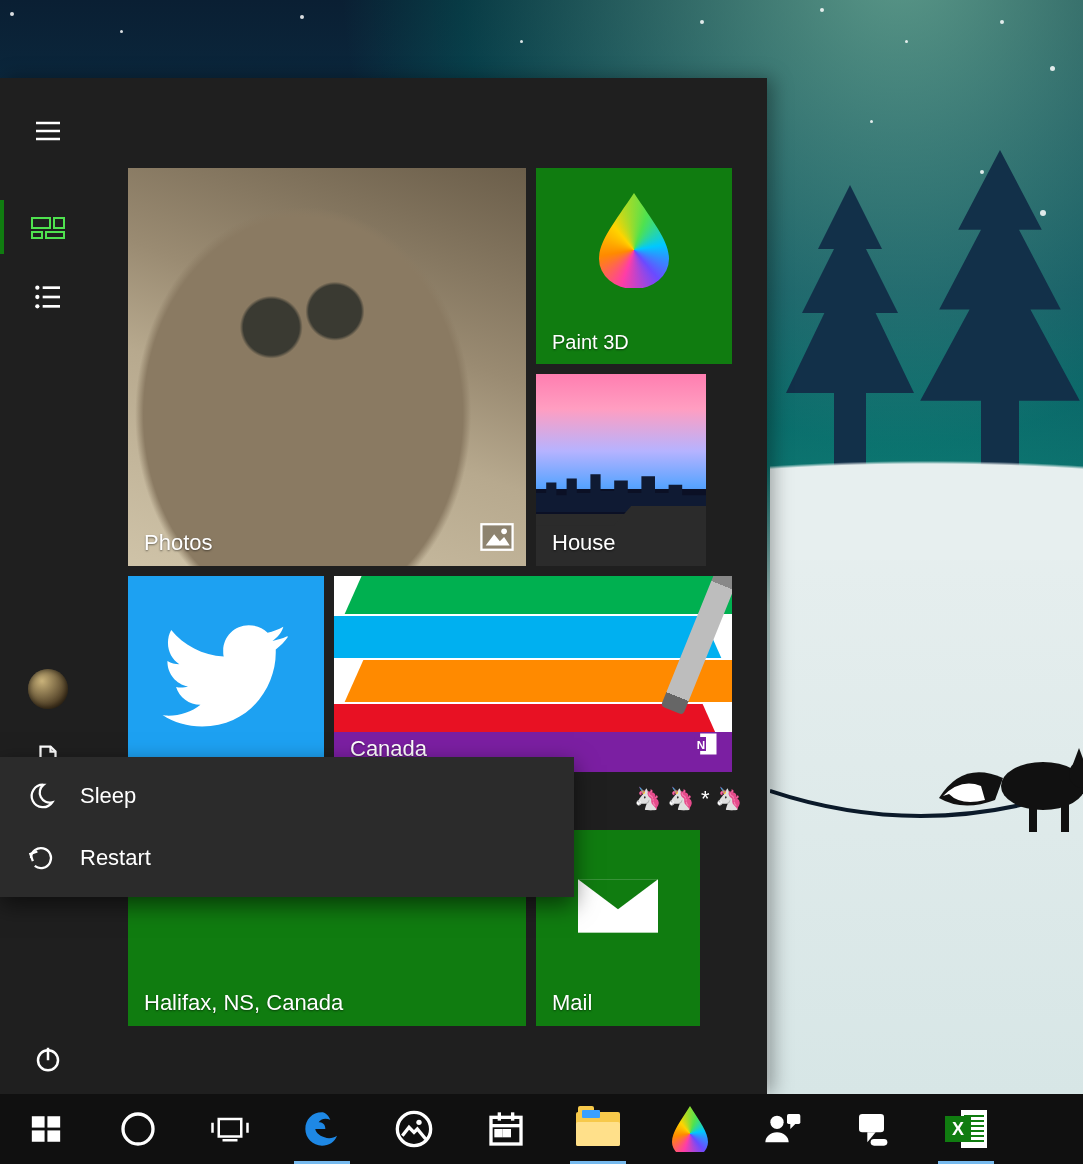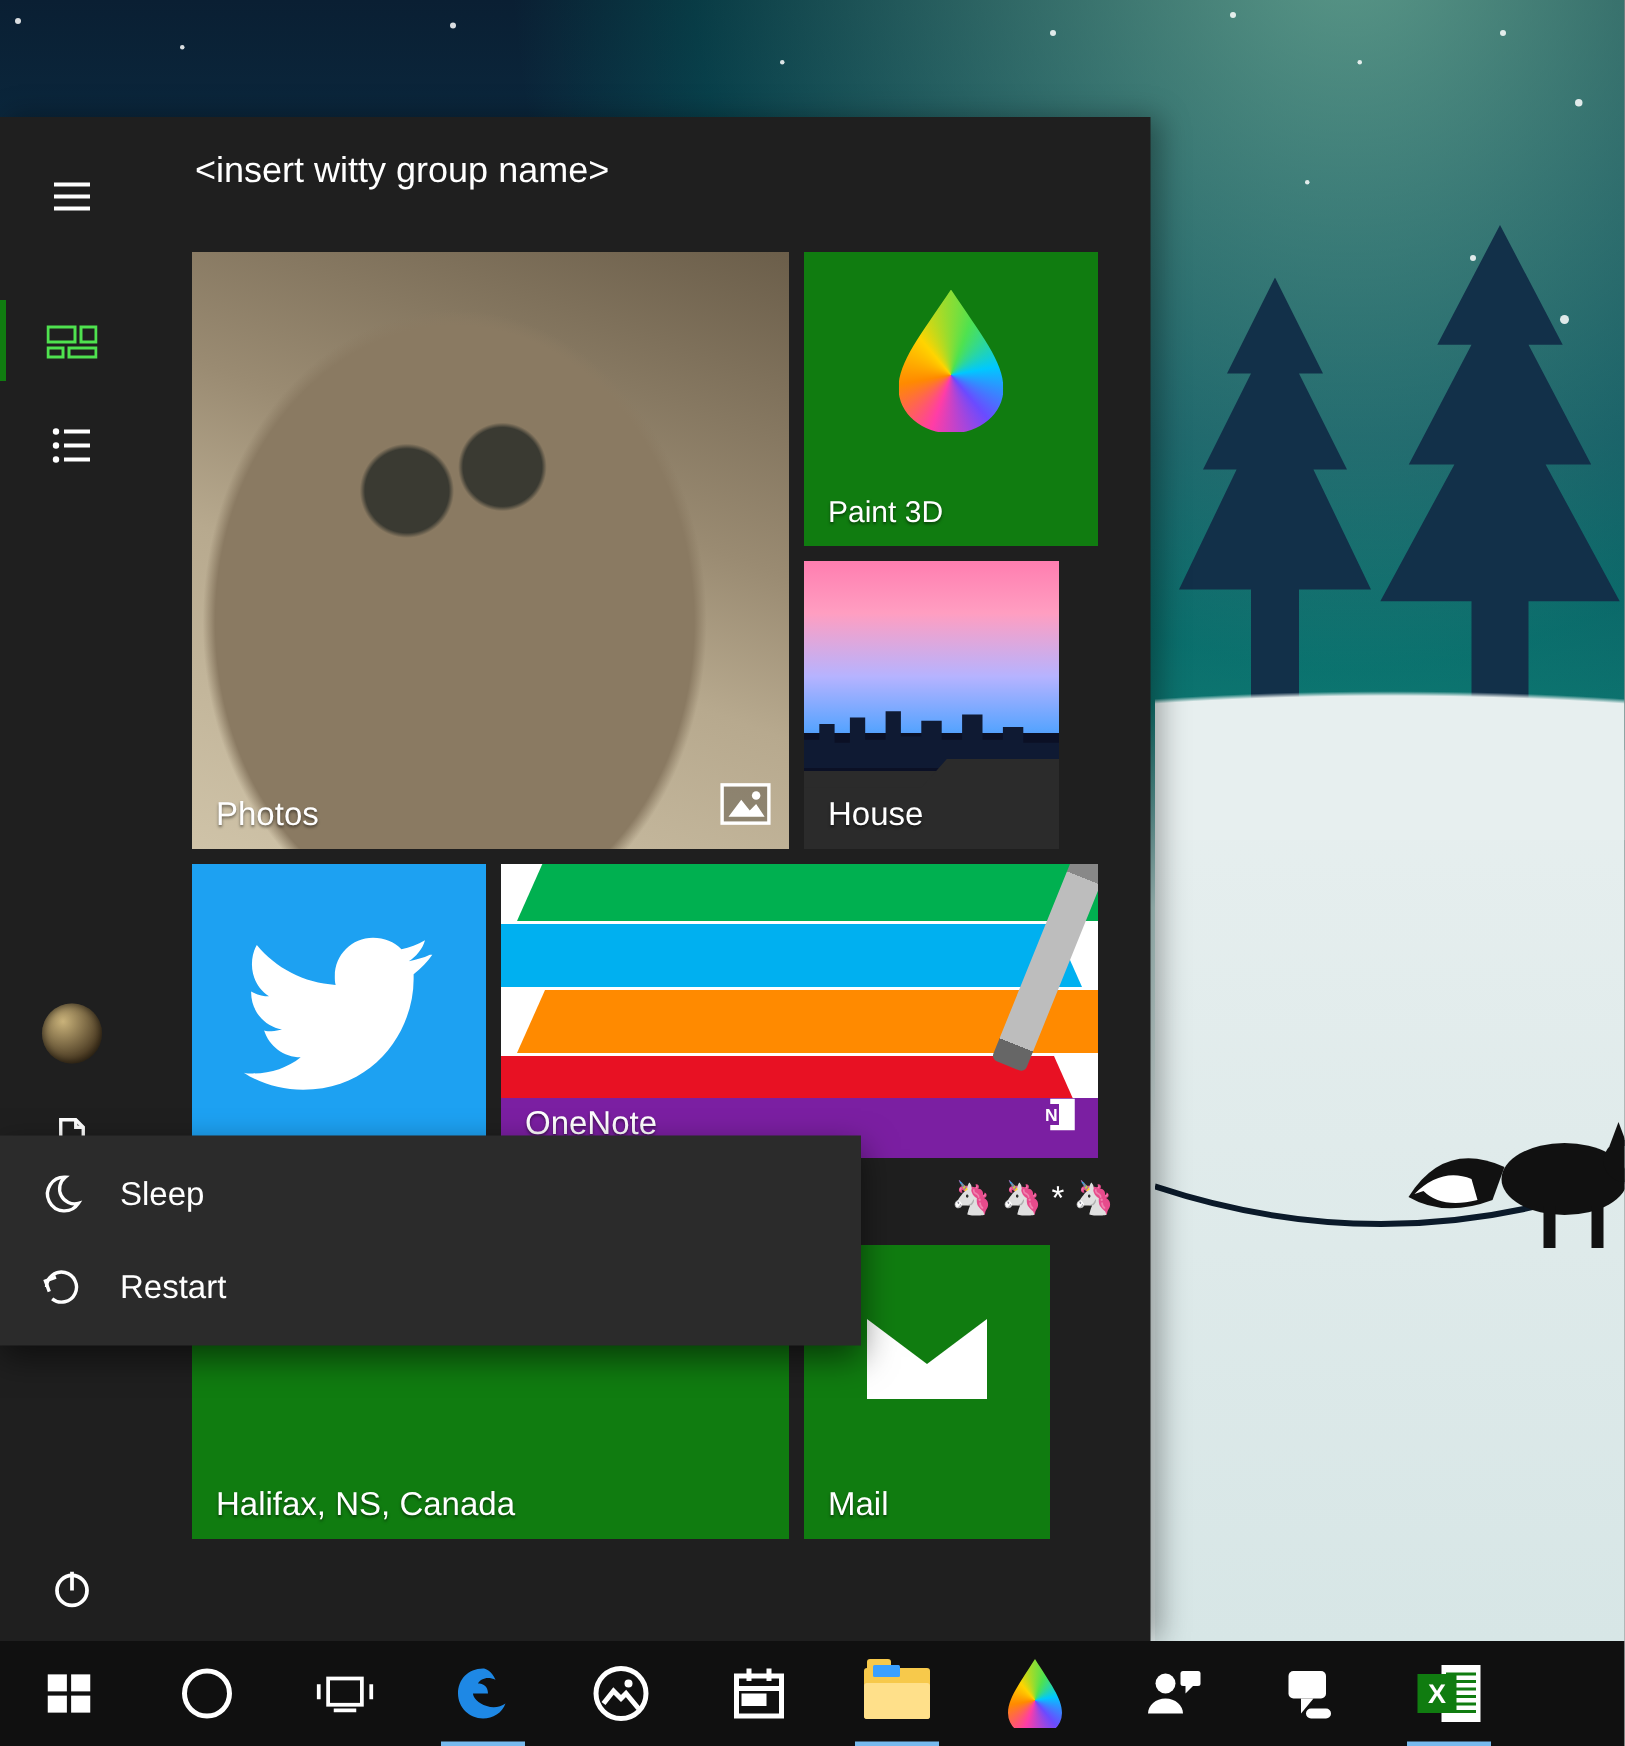--- a/index.html
+++ b/index.html
@@ -233,21 +233,20 @@
     <div style="height:230px"></div>
     <div class="rail-btn">
       <svg viewBox="0 0 24 24">
           <circle cx="12" cy="13" r="8" stroke="currentColor" stroke-width="2" fill="none"></circle>
           <line x1="12" y1="3" x2="12" y2="13" stroke="currentColor" stroke-width="2"></line>
         </svg>
     </div>
   </div>
 
   <div class="tiles-area">
-    <div class="group-header">&lt;insert witty group name&gt;</div>
 
     <div class="tile photos-tile">
       <span class="tile-label">Photos</span>
       <span class="tile-icon-corner">
         <svg width="34" height="30" viewBox="0 0 24 20">
             <rect x="1" y="1" width="22" height="18" stroke="#fff" stroke-width="1.6" fill="rgba(0,0,0,.25)"></rect>
             <polygon points="4,16 10,8 14,13 17,10 21,16" fill="#fff"></polygon>
             <circle cx="17" cy="6" r="2" fill="#fff"></circle>
           </svg>
       </span>
@@ -273,21 +272,21 @@
 
     <div class="tile onenote-tile">
       <div class="onenote-stripes">
         <div class="on-stripe on1"></div>
           <div class="on-stripe on2"></div>
         <div class="on-stripe on3"></div>
           <div class="on-stripe on4"></div>
         <div class="on-stripe on5"></div>
       </div>
       <div class="onenote-pen"></div>
-      <span class="tile-label">OneNote</span>
+      <span class="tile-label">Canada</span>
       <span class="onenote-corner">
         <svg width="28" height="28" viewBox="0 0 24 24">
             <rect x="7" y="3" width="14" height="18" fill="#fff"></rect>
             <rect x="2" y="6" width="10" height="12" fill="#7b1fa2"></rect>
             <text x="4" y="16" font-size="10" fill="#fff" font-weight="700">N</text>
           </svg>
       </span>
     </div>
 
     <div class="group2-header">🦄 🦄 * 🦄</div>

